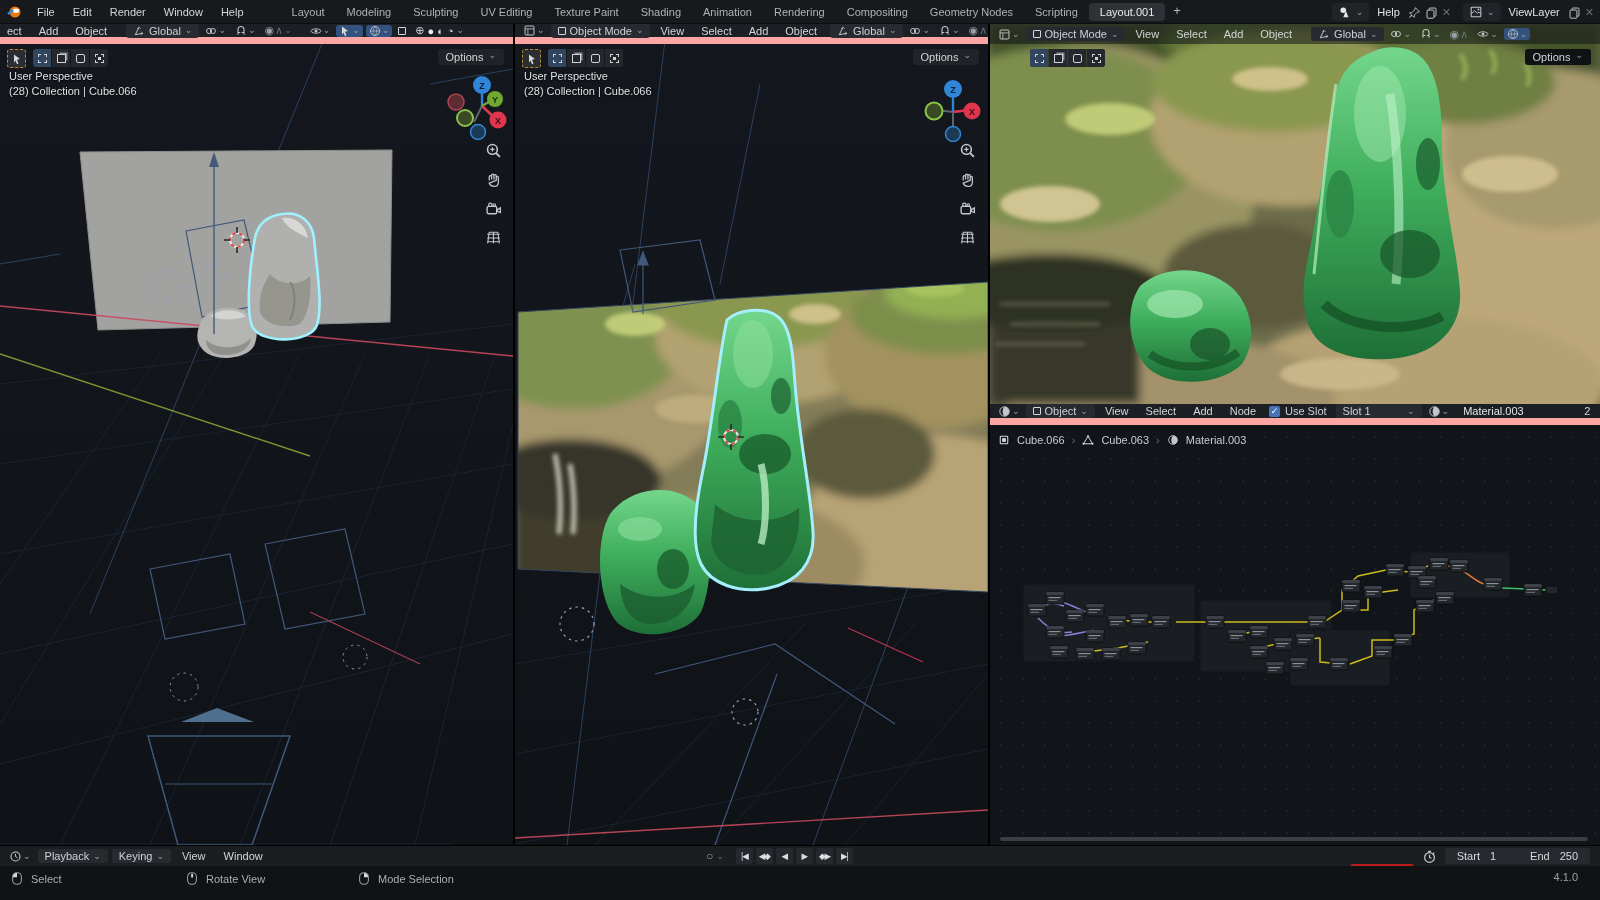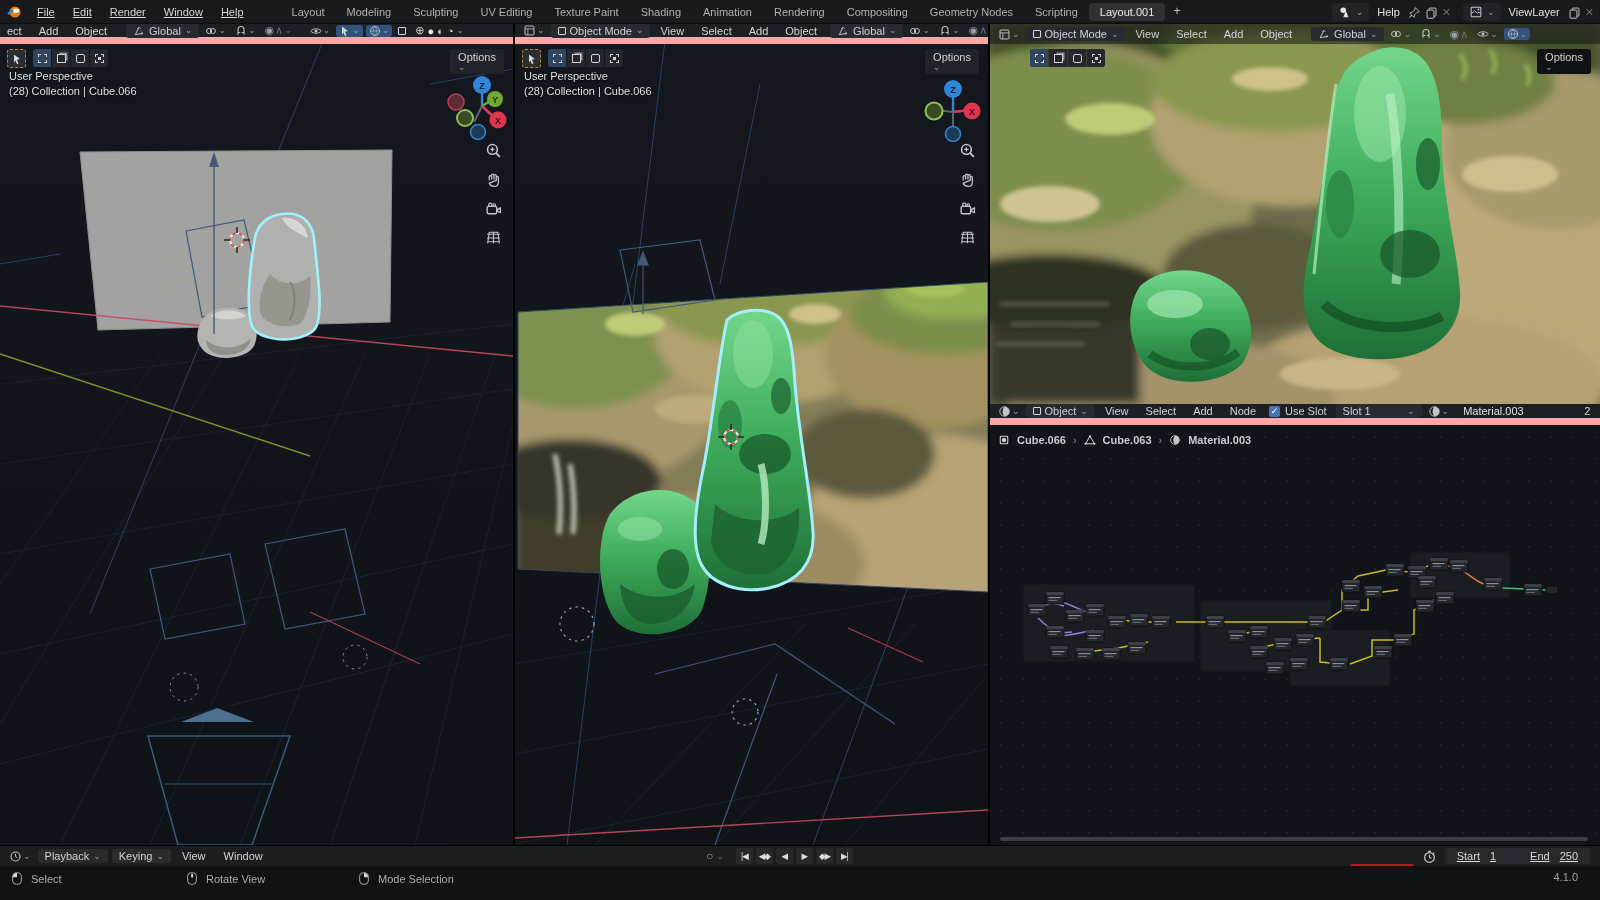--- a/index.html
+++ b/index.html
@@ -2,21 +2,21 @@
 <html><head>
 <meta charset="utf-8">
 <style>
   * { margin:0; padding:0; box-sizing:border-box; }
   html,body { width:1600px; height:900px; background:#0c0e10; overflow:hidden;
               font-family:"Liberation Sans", sans-serif; font-size:11px; color:#cdd1d5; }
 
   
   #topbar { position:absolute; left:0; top:0; width:1600px; height:24px; background:#17191c;
             display:flex; align-items:center; border-bottom:1px solid #0b0c0d; z-index:50; }
-  .tb-menu { padding:2px 9px; border-radius:3px; color:#d4d7da; cursor:default;text-decoration:underline; }
+  .tb-menu { padding:2px 9px; border-radius:3px; color:#d4d7da; cursor:default; }
   #tabs { display:flex; align-items:flex-start; margin-left:28px; }
   .tab { padding:3px 11px; color:#aeb3b8; border-radius:4px; }
   .tab.active { background:#2d3237; color:#e9ebec; }
   .tab-plus { color:#b9bdc1; padding:0 8px; font-size:13px; }
   #topbar-right { position:absolute; right:6px; top:0; height:24px; display:flex; align-items:center; gap:4px; }
   .sel-chip { display:flex; align-items:center; gap:4px; padding:2px 6px; background:#202327; border-radius:3px; }
   .chev { color:#9aa0a6; font-size:9px; line-height:1; }
   .dim { color:#6a6f75; }
 
   
@@ -42,45 +42,45 @@
                  display:flex; align-items:center; justify-content:center; }
   .tool-group { display:flex; gap:1px; }
   .tg-chip { width:18px; height:18px; background:#24272b; display:flex; align-items:center; justify-content:center; }
   .tg-chip:first-child { border-radius:3px 0 0 3px; background:#31455f; }
   .tg-chip:last-child { border-radius:0 3px 3px 0; }
   .sq-dash { width:9px; height:9px; border:1px dashed #cfd3d6; }
   .sq-two  { width:9px; height:9px; border:1px solid #cfd3d6; box-shadow:2px -2px 0 -0.5px #8b9095; }
   .sq-dot  { width:9px; height:9px; border:1px dashed #cfd3d6; display:flex;align-items:center;justify-content:center; }
   .sq-dot i{ width:3px; height:3px; background:#cfd3d6; }
   .options-btn { position:absolute; top:25px; right:9px; background:#202327; border-radius:3px;
-                 padding:2px 8px; display:flex; z-index:11; color:#d2d5d8;flex-direction:column; }
+                 padding:2px 8px; display:flex; gap:5px; z-index:11; color:#d2d5d8; }
   .vp-overlay-txt { position:absolute; left:9px; z-index:10; color:#dde1e4; text-shadow:0 1px 2px #000; }
   .gizmo { position:absolute; z-index:10; }
   .side-icons { position:absolute; z-index:10; display:flex; flex-direction:column; gap:12px; align-items:center; }
   .scene-svg { position:absolute; left:0; top:0; z-index:1; }
 
   
   #shader-hdr { height:21px; }
-  .crumb { position:absolute; top:30px; left:8px; display:flex; align-items:center; gap:7px; z-index:11; color:#c9cdd1;font-weight:bold; }
+  .crumb { position:absolute; top:30px; left:8px; display:flex; align-items:center; gap:7px; z-index:11; color:#c9cdd1; }
   .chk { width:11px; height:11px; background:#4772b3; border-radius:2px; color:#fff; font-size:9px;
          display:flex; align-items:center; justify-content:center; }
   .users-chip { background:#1b1e22; padding:1px 6px; border-radius:2px; color:#d2d5d8; }
   .name-field { background:#1b1e22; border-radius:3px 0 0 3px; padding:1px 8px; min-width:120px; color:#e4e6e8; }
   .hscroll { position:absolute; left:10px; bottom:4px; width:588px; height:4px; background:#3a3f46; border-radius:2px; z-index:11; }
 
   
   #timeline { position:absolute; left:0; top:845px; width:1600px; height:21px; background:#1b1e21;
               border-top:1px solid #000; display:flex; align-items:center; z-index:40; }
   .tl-left { display:flex; align-items:center; gap:4px; padding-left:6px; }
   .tl-center { position:absolute; left:706px; display:flex; align-items:center; gap:3px; }
   .pb-chip { min-width:17px; height:16px; background:#25282c; border-radius:2px; color:#dcdfe2;
              display:flex; align-items:center; justify-content:center; font-size:8.5px; padding:0 3px; letter-spacing:-1px;}
   .tl-right { position:absolute; right:10px; display:flex; align-items:center; gap:8px; }
   .frame-field { background:#b91c1c; border-radius:3px; width:64px; text-align:center; padding:2px 0; color:#e4e6e8;margin-top:31px; }
-  .range-grp { background:#26292e; border-radius:3px; display:flex; align-items:center; gap:10px; padding:2px 12px; color:#d6d9dc;text-decoration:underline; }
+  .range-grp { background:#26292e; border-radius:3px; display:flex; align-items:center; gap:10px; padding:2px 12px; color:#d6d9dc; }
 
   
   #statusbar { position:absolute; left:0; top:866px; width:1600px; height:34px; background:#101214; z-index:40; }
   .sb-item { position:absolute; top:5px; display:flex; align-items:center; gap:7px; color:#a9aeb4; }
   #sb-version { position:absolute; right:22px; top:5px; color:#9aa0a6; }
 
   svg { display:block; }
   text { font-family:"Liberation Sans", sans-serif; }
 </style>
 </head>

